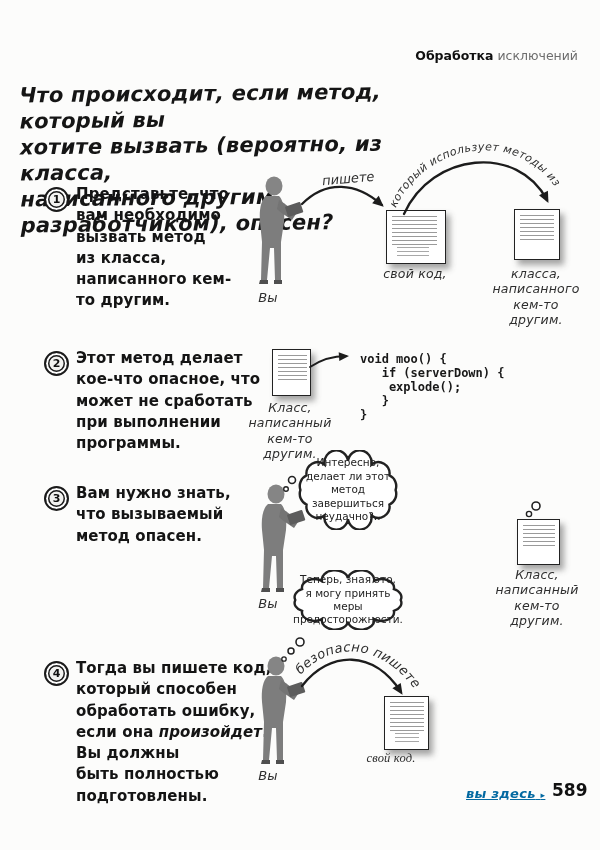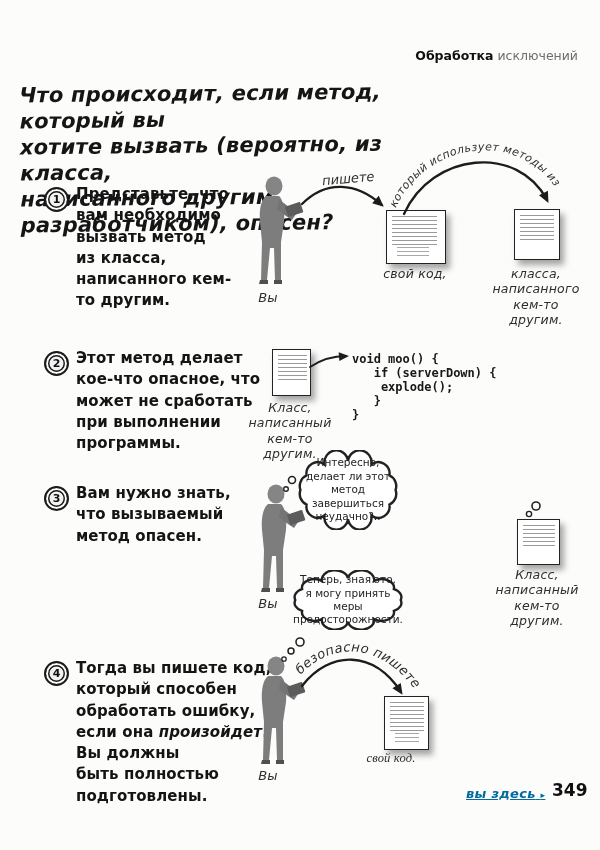--- a/index.html
+++ b/index.html
@@ -35,21 +35,21 @@
   .codelines2{margin:2px 4px 0 10px;height:18%;width:55%;
              background:repeating-linear-gradient(180deg,#a8a8a8 0 1px,transparent 1px 4px);}
 
   
   .bubble{display:block;}
   .bubtxt{display:flex;align-items:center;justify-content:center;text-align:center;
           font-size:10.5px;line-height:1.28;color:#222;font-weight:500;}
 
   
   .code{font-family:"DejaVu Sans Mono",monospace;font-weight:700;font-size:12px;line-height:14px;
-        white-space:pre;color:#181818;}
+        white-space:pre;color:#181818;margin-left:8px;}
 
   
   .youhere{font-size:13px;font-weight:700;font-style:italic;color:#0369a1;letter-spacing:0.3px;text-decoration:underline;}
   .pageno{font-size:17px;font-weight:700;color:#111;}
 
   svg text{font-family:"DejaVu Sans",sans-serif;}
   .arcTxt{font-size:11px;font-style:italic;fill:#2e2e2e;letter-spacing:0.4px;}
   .arcTxtBig{font-size:13px;font-style:italic;fill:#2e2e2e;letter-spacing:0.4px;}
   .writeLbl{font-size:13px;font-style:italic;color:#2e2e2e;transform:rotate(-5deg);}
 </style>
@@ -188,21 +188,21 @@
   <div class="abs paper" style="left:384px;top:696px;width:43px;height:52px;">
     <div class="codelines"></div>
     <div class="codelines2"></div>
   </div>
   <div class="abs handlbl" style="left:356px;top:751px;width:70px;font-family:Liberation Serif, serif;">свой код.</div>
 
   <div class="abs youhere" style="left:466px;top:786px;">
     <span>вы здесь</span>
     <span style="font-size:9px;">▸</span>
   </div>
-  <div class="abs pageno" style="left:552px;top:780px;">349</div>
+  <div class="abs pageno" style="left:552px;top:780px;">589</div>
 
   <svg class="abs" style="left:0;top:0;pointer-events:none;" width="600" height="850" viewBox="0 0 600 850">
 
     <path d="M302,204 C326,180 356,182 382,205" fill="none" stroke="#1c1c1c" stroke-width="2.3" stroke-linecap="round"></path>
     <g transform="translate(383,206) rotate(41)">
         <path d="M1,0 L-10,-5 L-10,5 Z" fill="#1c1c1c"></path>
       </g>
 
     <path id="arc2lbl" d="M394,212 C424,138 526,128 560,196" fill="none" stroke="none"></path>
     <path d="M404,214 C432,152 518,144 547,200" fill="none" stroke="#1c1c1c" stroke-width="2.3" stroke-linecap="round"></path>

